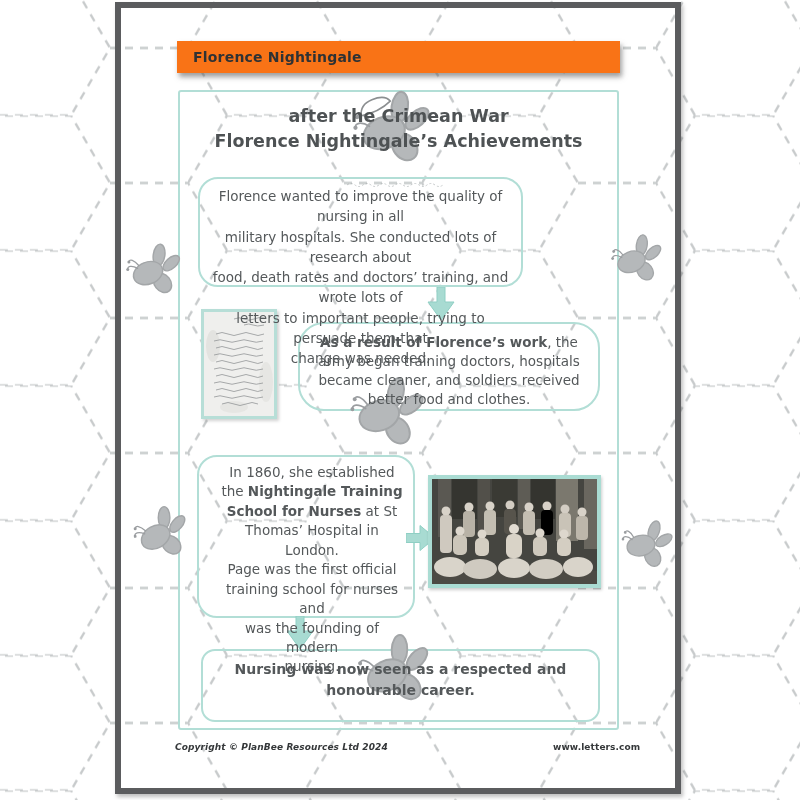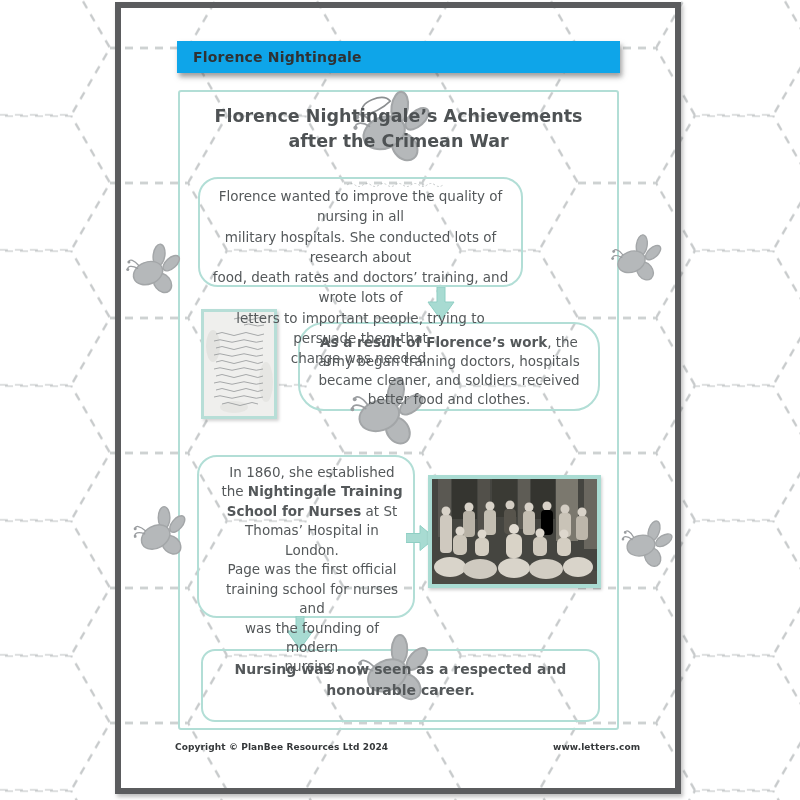--- a/index.html
+++ b/index.html
@@ -6,21 +6,21 @@
   body{width:800px;height:800px;position:relative;background:#ffffff;overflow:hidden;
        font-family:"DejaVu Sans","Liberation Sans",sans-serif;}
   .abs{position:absolute;}
   
   #hexbg{position:absolute;left:0;top:0;z-index:0;}
   
   .frame{left:115px;top:2px;width:566px;height:792px;border:6px solid #5b5c5e;
          box-sizing:border-box;z-index:4;pointer-events:none;
          box-shadow:2px 3px 4px rgba(0,0,0,.25);}
   
-  .header{left:177px;top:41px;width:443px;height:32px;background:#0ea5e9;z-index:5;
+  .header{left:177px;top:41px;width:443px;height:32px;background:#f97316;z-index:5;
           box-shadow:2px 4px 5px rgba(80,80,80,.55);display:flex;align-items:center;
           justify-content:space-between;padding:0 16px;box-sizing:border-box;}
   .header span{font-size:14px;color:#2f3234;font-weight:600;letter-spacing:.2px;}
   
   .mainbox{left:178px;top:90px;width:441px;height:640px;border:2px solid #aedcd4;
            box-sizing:border-box;border-radius:3px;z-index:1;}
   .title{left:178px;top:104px;width:441px;text-align:center;z-index:5;
          font-size:17.5px;font-weight:bold;color:#4e5254;line-height:1.45;}
   
   .tbox{border:2px solid #b2ded6;box-sizing:border-box;background:transparent;}
@@ -79,22 +79,22 @@
 
 <div class="abs frame"></div>
 
 <div class="abs header">
   <span>Florence Nightingale</span>
 </div>
 
 <div class="abs mainbox tbox" style="border-radius:3px;"></div>
 
 <div class="abs title">
+  <div>after the Crimean War</div>
   <div>Florence Nightingale’s Achievements</div>
-  <div>after the Crimean War</div>
 </div>
 
 <div class="abs tbox b1">
   <span class="box-text">Florence wanted to improve the quality of nursing in all
 military hospitals. She conducted lots of research about
 food, death rates and doctors’ training, and wrote lots of
 letters to important people, trying to persuade them that
 change was needed.</span>
 </div>
 
@@ -234,14 +234,14 @@
 <svg class="abs bee" style="left:133px;top:503px;transform:rotate(-8deg);" width="58" height="58">
     <use href="#beeicon"></use>
   </svg>
 <svg class="abs bee" style="left:621px;top:516px;transform:rotate(10deg);" width="54" height="54">
     <use href="#beeicon"></use>
   </svg>
 <svg class="abs bee" style="left:357px;top:630px;transform:rotate(-6deg);" width="78" height="78">
     <use href="#beeicon"></use>
   </svg>
 
-<span class="abs footer-text" style="left:175px;top:742px;">Copyright © PlanBee Resources Ltd 2024</span>
+<span class="abs footer-text" style="left:175px;top:742px;font-style:italic;">Copyright © PlanBee Resources Ltd 2024</span>
 <span class="abs footer-text" style="left:553px;top:742px;">www.letters.com</span>
 
 </body></html>

